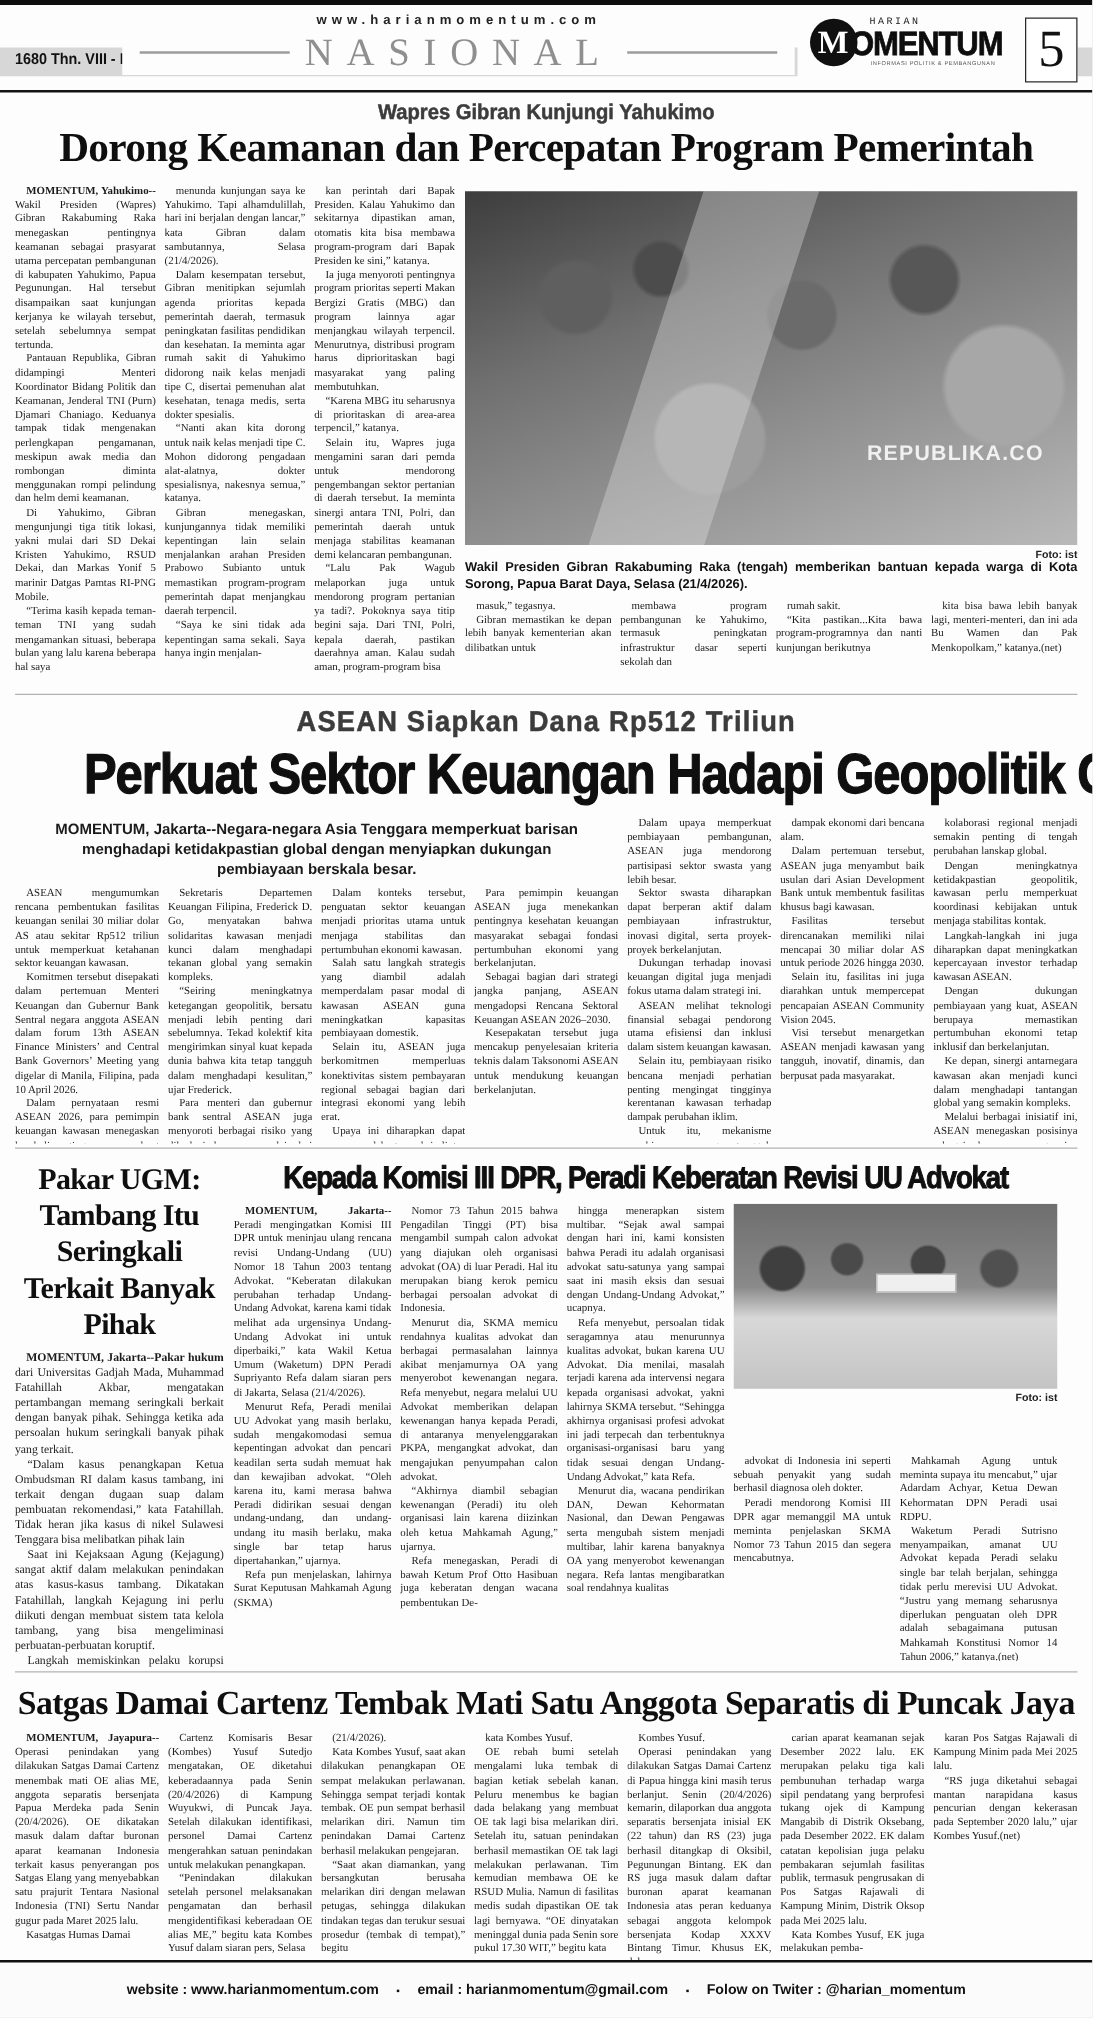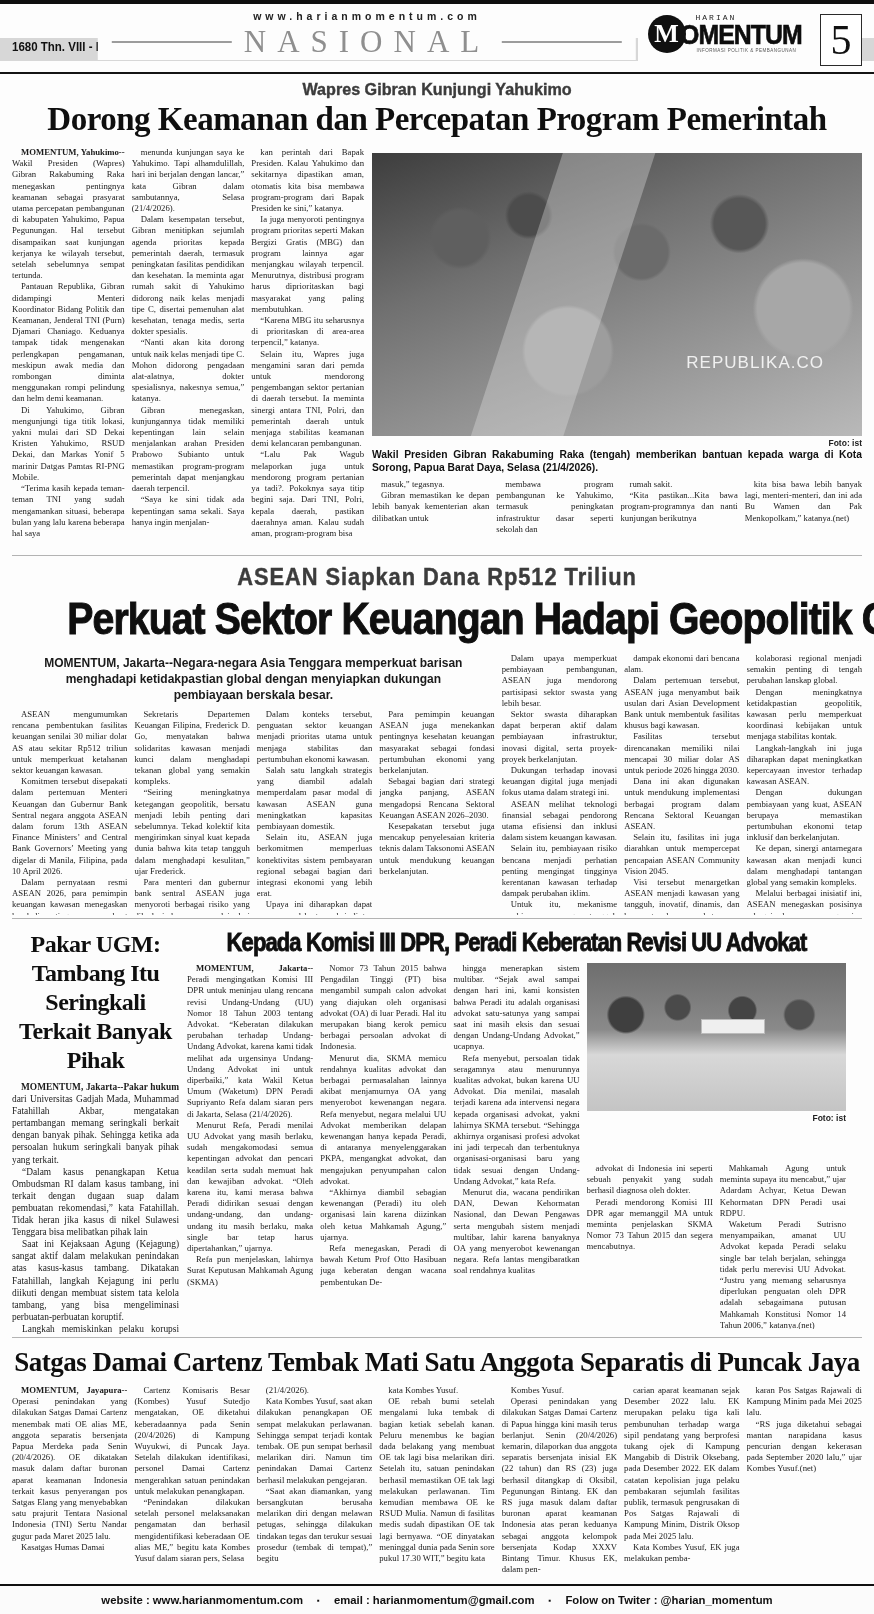--- a/index.html
+++ b/index.html
@@ -60,22 +60,22 @@
   .photo1{position:relative;height:283px;background:
       radial-gradient(circle at 18% 30%, #5f5f5f 0 6%, transparent 7%),
       radial-gradient(circle at 32% 22%, #4c4c4c 0 5%, transparent 6%),
       radial-gradient(circle at 55% 35%, #6b6b6b 0 8%, transparent 9%),
       radial-gradient(circle at 75% 25%, #575757 0 6%, transparent 7%),
       radial-gradient(circle at 88% 55%, #a7a7a7 0 10%, transparent 11%),
       radial-gradient(circle at 40% 70%, #9d9d9d 0 12%, transparent 13%),
       linear-gradient(160deg,#3d3d3d 0%,#707070 35%,#8d8d8d 60%,#b9b9b9 100%);overflow:hidden;}
   .photo1 .streak{position:absolute;left:30%;top:-10%;width:18%;height:120%;background:rgba(230,230,230,.35);
                   transform:rotate(18deg);}
-  .watermark{position:absolute;right:38px;top:200px;color:rgba(255,255,255,.85);
-             font-family:"Liberation Sans",sans-serif;font-weight:normal;font-size:17px;letter-spacing:1px;}
+  .watermark{position:absolute;right:27px;top:200px;color:rgba(255,255,255,.85);
+             font-family:"Liberation Sans",sans-serif;font-weight:bold;font-size:17px;letter-spacing:1px;}
   .credit{font-family:"Liberation Sans",sans-serif;font-weight:bold;font-size:8.5px;color:#222;
           text-align:right;margin-top:2px;}
   .caption{font-family:"Liberation Sans",sans-serif;font-weight:bold;font-size:10.3px;line-height:13px;
            color:#111;text-align:justify;}
   .a1-strip{display:flex;gap:7px;margin-top:5px;height:64px;overflow:hidden;}
   .a1-strip .coltext{flex:1;}
 
   
   .a2{padding:2px 12px 0 12px;}
   .a2 .kicker{font-size:23px;letter-spacing:1px;margin:3px 0 2px 0;}
@@ -112,21 +112,21 @@
   .caption-small{font-family:"Liberation Sans",sans-serif;font-weight:bold;font-size:10px;line-height:12.5px;
                  color:#111;text-align:left;}
 
   
   .a5{padding:3px 12px 0 12px;}
   .a5 .headline-serif{font-size:27px;margin:3px 0 7px 0;}
   .a5-cols{display:flex;gap:7px;height:218px;overflow:hidden;}
   .a5-cols .coltext{flex:1;}
 
   
-  .footer{position:absolute;left:0;right:0;bottom:0;height:30px;border-top:2.5px solid #101010;
+  .footer{position:absolute;left:0;right:0;bottom:0;height:46px;border-top:2.5px solid #101010;
           display:flex;align-items:center;justify-content:center;gap:14px;background:#fbfbfb;
           font-family:"Liberation Sans",sans-serif;font-weight:bold;font-size:11.3px;color:#101010;}
   .fsep{font-size:8px;}
 </style>
 </head>
 <body>
 
 <div class="page">
   <div class="topbar"></div>
 
@@ -242,21 +242,20 @@
           <p class="para">Sektor swasta diharapkan dapat berperan aktif dalam pembiayaan infrastruktur, inovasi digital, serta proyek-proyek berkelanjutan.</p>
           <p class="para">Dukungan terhadap inovasi keuangan digital juga menjadi fokus utama dalam strategi ini.</p>
           <p class="para">ASEAN melihat teknologi finansial sebagai pendorong utama efisiensi dan inklusi dalam sistem keuangan kawasan.</p>
           <p class="para">Selain itu, pembiayaan risiko bencana menjadi perhatian penting mengingat tingginya kerentanan kawasan terhadap dampak perubahan iklim.</p>
           <p class="para">Untuk itu, mekanisme pembiayaan yang tangguh diperlukan guna memitigasi</p>
         </div>
       <div class="a2-c6 coltext">
           <p class="para">dampak ekonomi dari bencana alam.</p>
           <p class="para">Dalam pertemuan tersebut, ASEAN juga menyambut baik usulan dari Asian Development Bank untuk membentuk fasilitas khusus bagi kawasan.</p>
           <p class="para">Fasilitas tersebut direncanakan memiliki nilai mencapai 30 miliar dolar AS untuk periode 2026 hingga 2030.</p>
-          <p class="para">Dana ini akan digunakan untuk mendukung implementasi berbagai program dalam Rencana Sektoral Keuangan ASEAN.</p>
           <p class="para">Selain itu, fasilitas ini juga diarahkan untuk mempercepat pencapaian ASEAN Community Vision 2045.</p>
           <p class="para">Visi tersebut menargetkan ASEAN menjadi kawasan yang tangguh, inovatif, dinamis, dan berpusat pada masyarakat.</p>
         </div>
       <div class="a2-c7 coltext">
           <p class="para">kolaborasi regional menjadi semakin penting di tengah perubahan lanskap global.</p>
           <p class="para">Dengan meningkatnya ketidakpastian geopolitik, kawasan perlu memperkuat koordinasi kebijakan untuk menjaga stabilitas kontak.</p>
           <p class="para">Langkah-langkah ini juga diharapkan dapat meningkatkan kepercayaan investor terhadap kawasan ASEAN.</p>
           <p class="para">Dengan dukungan pembiayaan yang kuat, ASEAN berupaya memastikan pertumbuhan ekonomi tetap inklusif dan berkelanjutan.</p>
           <p class="para">Ke depan, sinergi antarnegara kawasan akan menjadi kunci dalam menghadapi tantangan global yang semakin kompleks.</p>
           <p class="para">Melalui berbagai inisiatif ini, ASEAN menegaskan posisinya sebagai kawasan yang siap beradaptasi dan bertahan di tengah dinamika dunia.(net)</p>

